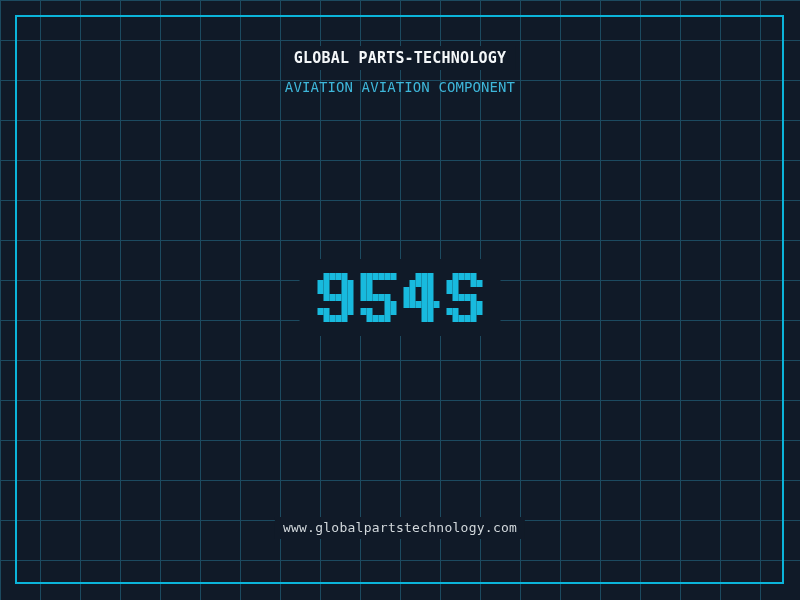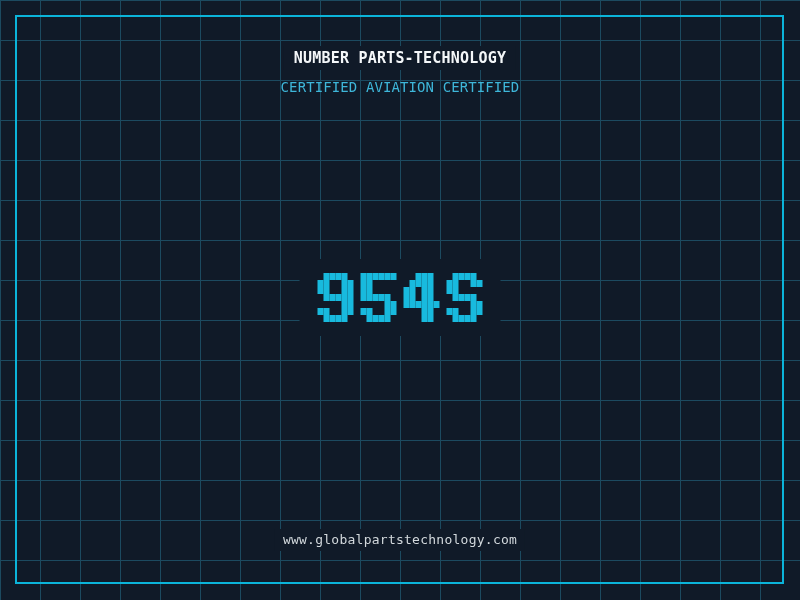--- a/index.html
+++ b/index.html
@@ -80,37 +80,37 @@
     width: 36px;
     height: 49px;
   }
   .pix-glyph i {
     position: absolute;
     width: 6px;
     height: 7px;
     background: var(--part-value);
   }
   .footer-url {
-    top: 529px;
+    top: 517px;
     padding: 4px 8px;
     font-size: 13px;
     line-height: 14px;
     letter-spacing: 0.25px;
     color: var(--url);
   }
 </style>
 </head>
 <body>
 
 <div class="screen">
   <div class="frame"></div>
 
-  <div class="centered opaque title">NUMBER PARTS-TECHNOLOGY</div>
-
-  <div class="centered subtitle">CERTIFIED AVIATION CERTIFIED</div>
+  <div class="centered opaque title">GLOBAL PARTS-TECHNOLOGY</div>
+
+  <div class="centered subtitle">AVIATION AVIATION COMPONENT</div>
 
 
   <div class="centered opaque part-value-box">
     <div class="pix-row" id="pix-row">
         <div class="pix-glyph">
           <i style="left: 6px; top: 0px;"></i>
           <i style="left: 12px; top: 0px;"></i>
           <i style="left: 18px; top: 0px;"></i>
           <i style="left: 24px; top: 0px;"></i>
           <i style="left: 0px; top: 7px;"></i>

